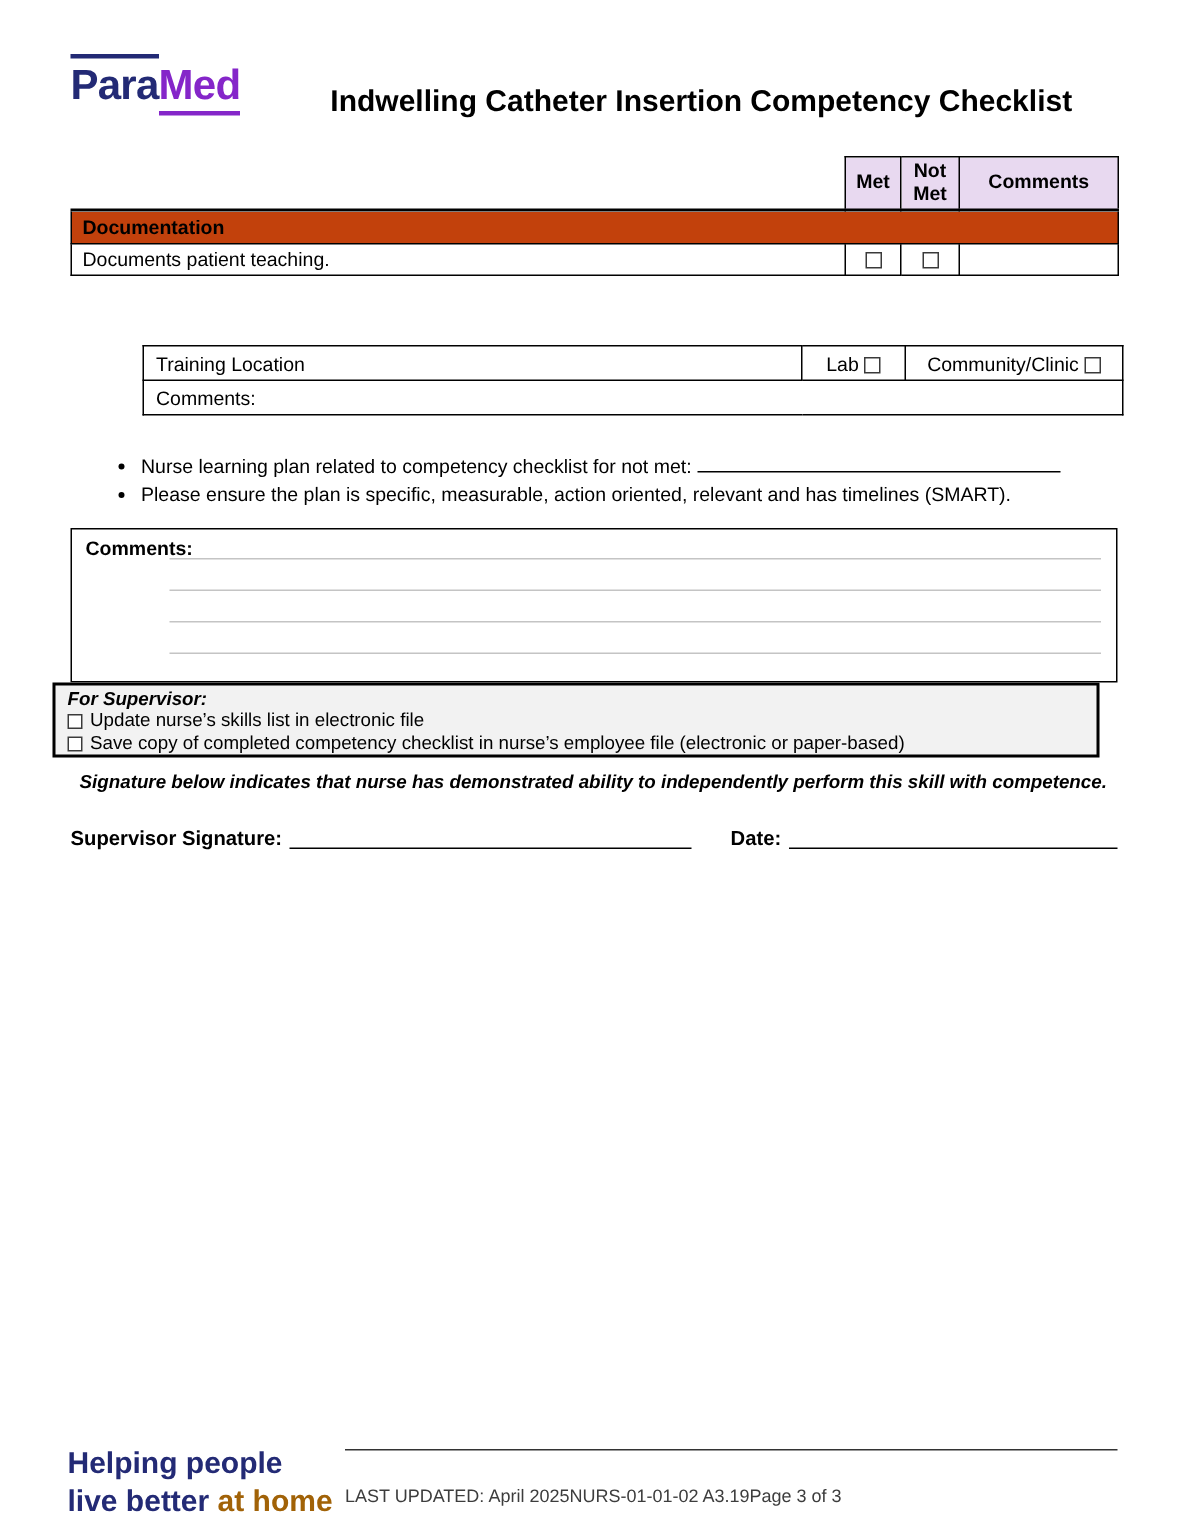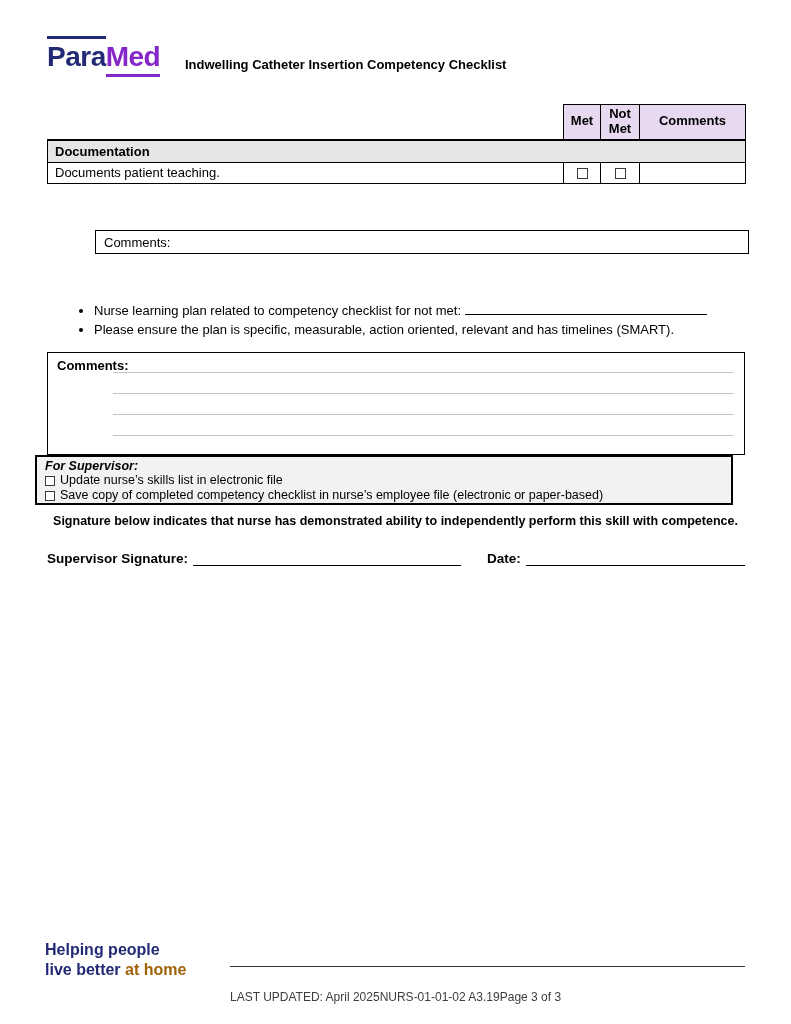--- a/index.html
+++ b/index.html
@@ -7,34 +7,34 @@
   .page {
     position:relative; width:791px; height:1024px; background:#ffffff;
     font-family:"Liberation Sans", sans-serif; color:#000; overflow:hidden;
   }
 
   
   .logo { position:absolute; left:47px; top:36px; font-size:28px; font-weight:800; letter-spacing:-0.5px; }
   .logo-para { color:#232a75; display:inline-block; border-top:3px solid #232a75; padding-top:2px; }
   .logo-med  { color:#8526c9; display:inline-block; border-bottom:3px solid #8526c9; padding-bottom:1px; }
   .doc-title {
-    position:absolute; left:185px; top:57px; width:565px; text-align:left;
-    font-size:13px; font-weight:700;
+    position:absolute; left:185px; top:57px; width:565px; text-align:center;
+    font-size:20px; font-weight:700;
   }
 
   
   table.checklist { position:absolute; left:47px; top:104px; width:698px; border-collapse:collapse; table-layout:fixed; }
   table.checklist td { font-size:13px; overflow:hidden; }
   td.spacer { border:none; background:#fff; }
   td.hdr {
     border:1.6px solid #000; background:#e8d9f0; font-weight:700; font-size:12px;
     text-align:center; vertical-align:middle; line-height:1.15; height:33px; padding:2px;
   }
   td.section {
-    border:1.5px solid #000; border-top:2.5px solid #000; background:#e5e5e5;
+    border:1.5px solid #000; border-top:2.5px solid #000; background:#c2410c;
     font-weight:700; padding:3px 7px; height:22px;
   }
   td.task { border:1.5px solid #000; padding:2px 7px; height:21px; }
   td.chk  { border:1.5px solid #000; text-align:center; vertical-align:middle; }
   td.ccell{ border:1.5px solid #000; }
   .box {
     display:inline-block; width:11px; height:11px; border:1.5px solid #3a3a3a;
     background:#fff; vertical-align:middle;
   }
 
@@ -59,29 +59,29 @@
     position:absolute; left:35px; top:455px; width:698px; height:50px;
     border:2.2px solid #000; background:#f2f2f2; padding:2px 8px;
   }
   .sv-heading { font-size:12.5px; font-weight:700; font-style:italic; }
   .sv-item { font-size:12.5px; line-height:1.23; }
   .sv-item .box { width:10px; height:10px; margin-right:5px; }
 
   
   .sig-statement {
     position:absolute; left:0; top:514px; width:791px; text-align:center;
-    font-size:12.5px; font-weight:700; 
+    font-size:12.5px; font-weight:700; font-style:italic;
   }
   .sig-row { position:absolute; left:47px; top:551px; width:698px; display:flex; align-items:flex-end; font-size:13.5px; font-weight:600; }
   .sig-line  { width:268px; border-bottom:1.6px solid #000; height:15px; margin-left:5px; }
   .date-gap  { width:26px; }
   .date-line { flex:1; border-bottom:1.6px solid #000; height:15px; margin-left:5px; }
 
   
-  .footer-tagline { position:absolute; left:45px; top:940px; font-size:16px; font-weight:700; color:#232a75; line-height:1.25; }
+  .footer-tagline { position:absolute; left:45px; top:964px; font-size:20px; font-weight:700; color:#232a75; line-height:1.25; }
   .tag-purple { color:#a16207; }
   .footer-rule { position:absolute; left:230px; width:515px; top:966px; border-top:1.3px solid #333; height:0; }
   .footer-info { position:absolute; left:230px; width:515px; top:974px; display:flex; justify-content:flex-start; font-size:12px; color:#3d3d3d;margin-top:16px; }
 </style>
 </head>
 <body>
 
 <div class="page">
 
   <div class="logo">
@@ -115,20 +115,31 @@
   </tbody>
     </table>
 
   <table class="training">
     <colgroup>
         <col style="width:439px">
         <col style="width:69px">
         <col style="width:145px">
       </colgroup>
     <tbody>
+        <tr>
+      <td>Training Location</td>
+      <td class="tl-opt">
+        <span>Lab</span>
+        <span class="box"></span>
+      </td>
+      <td class="tl-opt">
+        <span>Community/Clinic</span>
+        <span class="box"></span>
+      </td>
+    </tr>
     <tr>
       <td colspan="3">Comments:</td>
     </tr>
   </tbody>
     </table>
 
   <div class="bullets">
     <ul>
       <li>
         <span>Nurse learning plan related to competency checklist for not met:</span>

